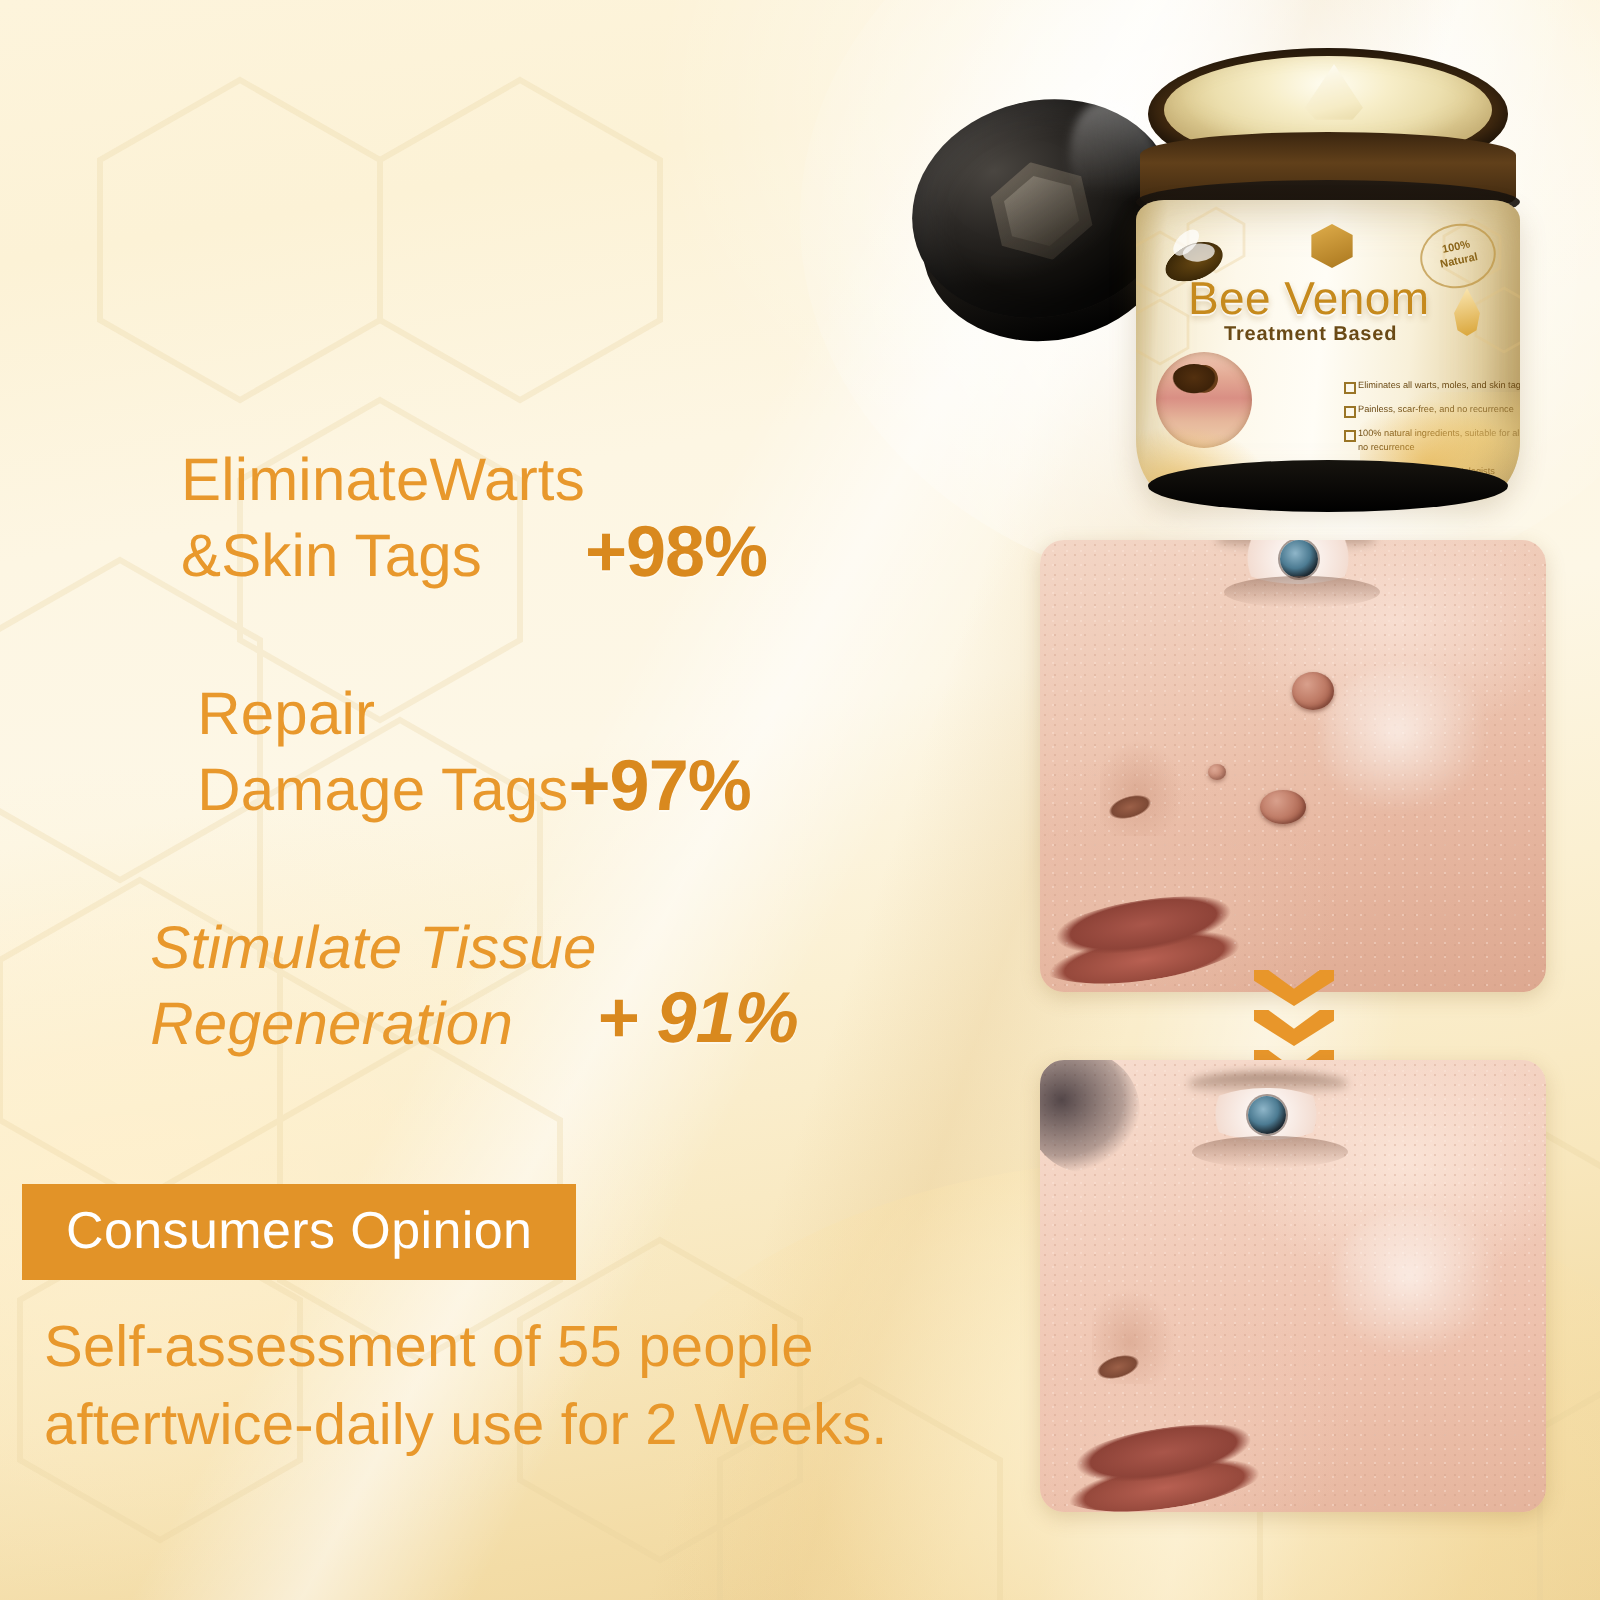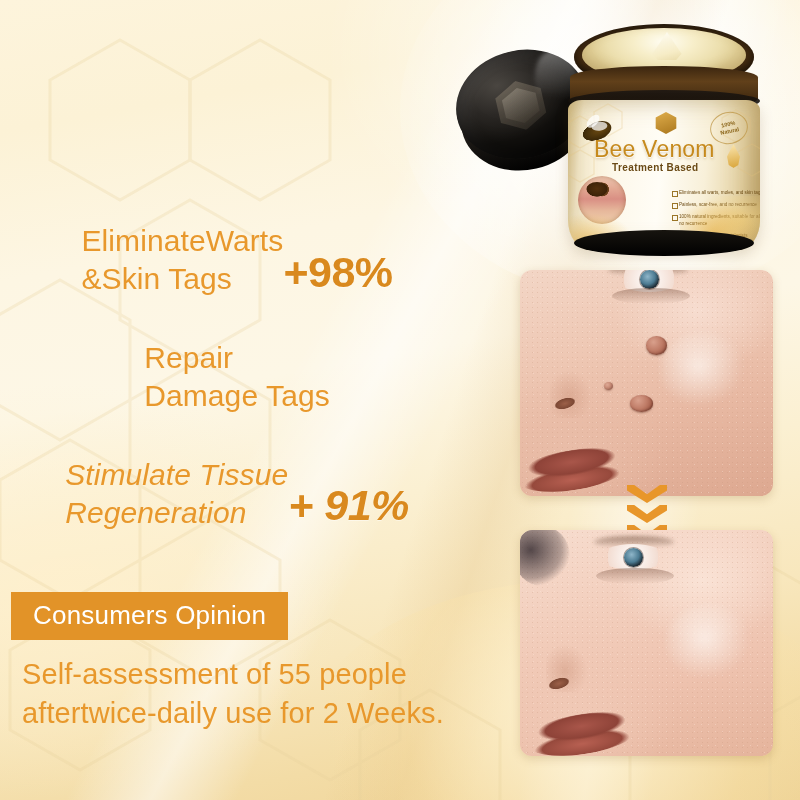--- a/index.html
+++ b/index.html
@@ -84,21 +84,21 @@
   .stat-label {
     font-size: 30px;
     line-height: 1.28;
     color: #e8982c;
     font-weight: 400;
     letter-spacing: .1px;
     max-width: 272px;
   }
   .stat-label .lbl-line { display: block; white-space: pre; }
   .stat-value {
-    font-size: 43px;
+    font-size: 36px;
     font-weight: 900;
     color: #d9891e;
     letter-spacing: -0.5px;
     font-stretch: condensed;
     white-space: nowrap;
     padding-bottom: 2px;
     text-shadow: 0 1px 0 rgba(255,255,255,.45);
   }
 
   
@@ -495,20 +495,21 @@
         <span class="lbl-line">&amp;Skin Tags</span>
       </div>
       <div class="stat-value">+98%</div>
     </div>
 
     <div class="stat-row">
       <div class="stat-label">
         <span class="lbl-line">Repair</span>
         <span class="lbl-line">Damage Tags</span>
       </div>
+      <div class="stat-value">+97%</div>
     </div>
 
     <div class="stat-row">
       <div class="stat-label">
         <span class="lbl-line">Stimulate Tissue</span>
         <span class="lbl-line">Regeneration</span>
       </div>
       <div class="stat-value">+ 91%</div>
     </div>
   </div>

